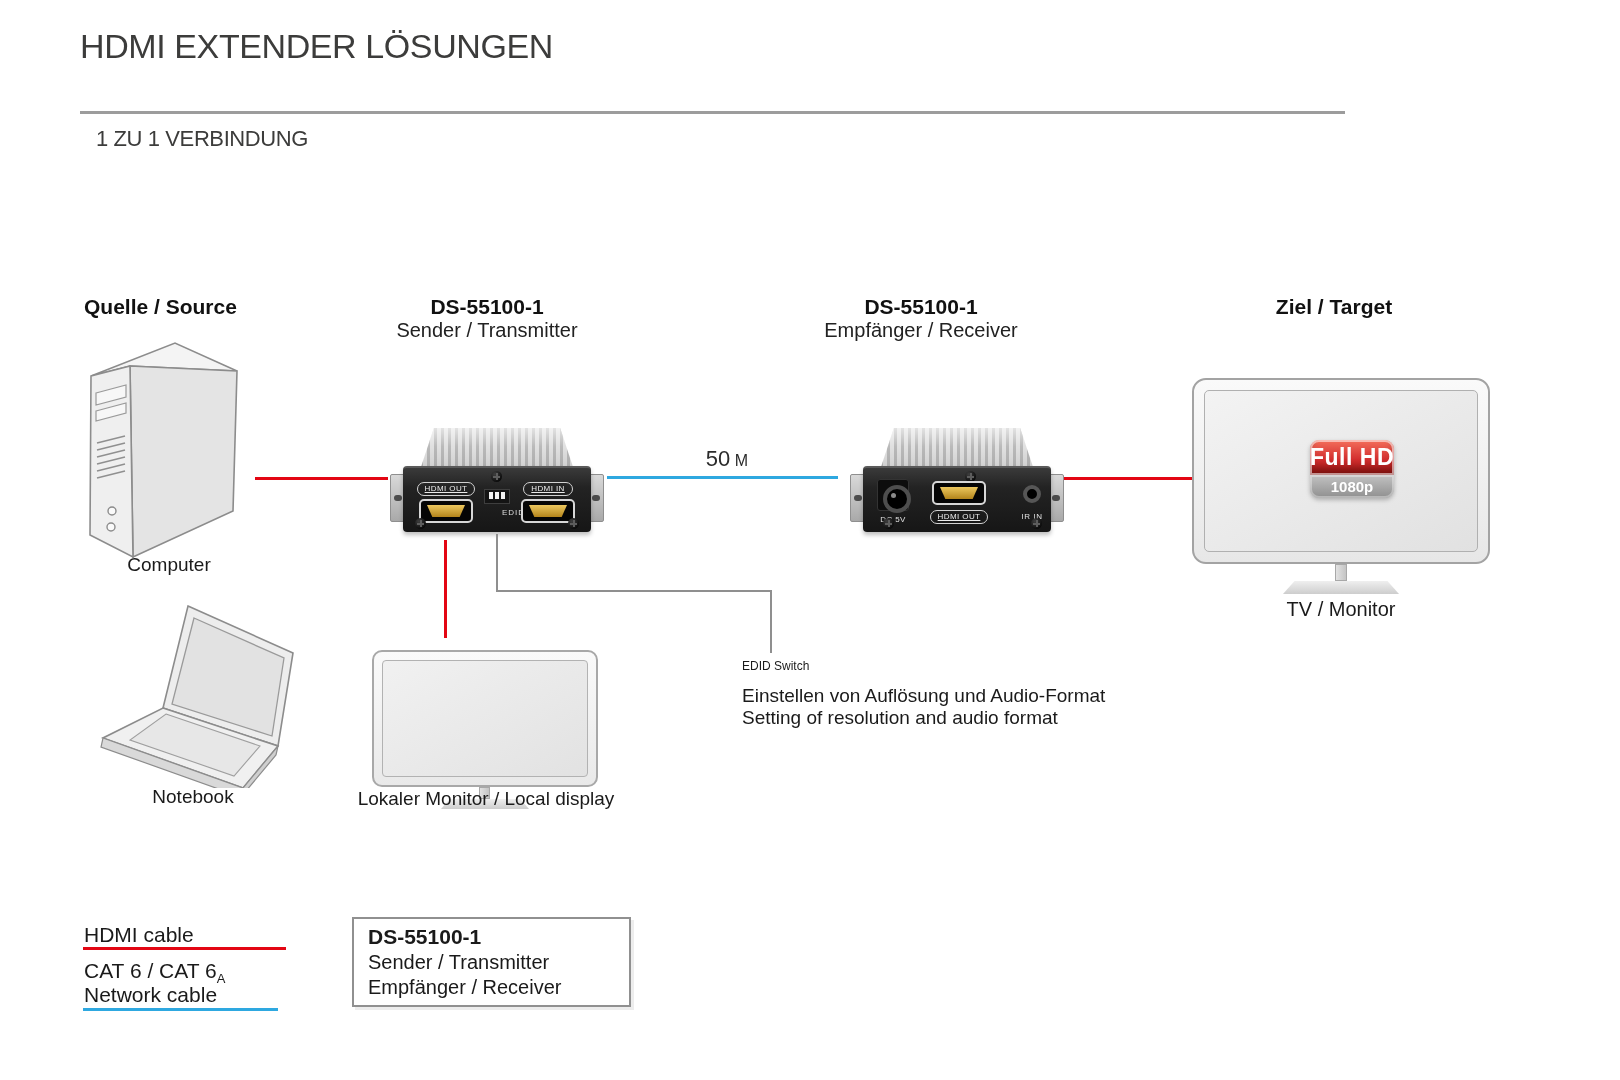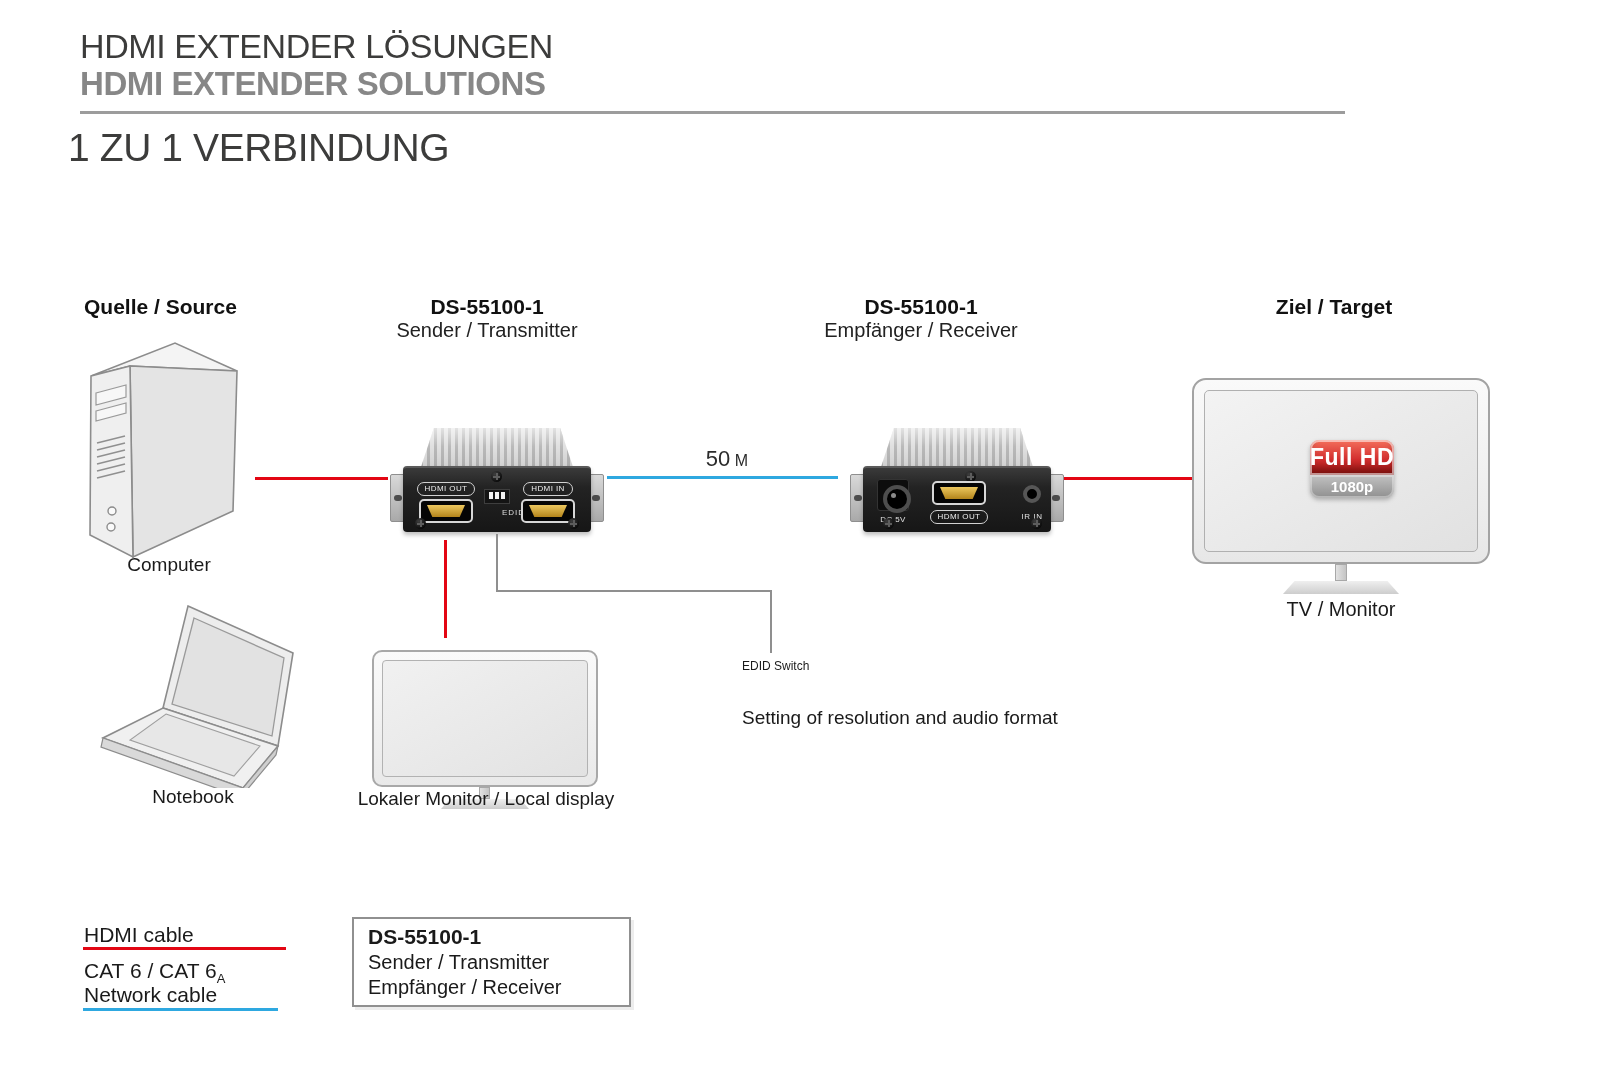--- a/index.html
+++ b/index.html
@@ -9,21 +9,21 @@
     background:#fff; font-family:"Liberation Sans", sans-serif; color:#1a1a1a;
   }
   .abs { position:absolute; }
 
   
   .title-de   { left:80px; top:27px;  font-size:34px; letter-spacing:-0.4px; color:var(--title-dark); }
   .title-en   { left:80px; top:65px;  font-size:33px; font-weight:700; letter-spacing:-0.4px; color:var(--title-gray); }
   .divider    { left:80px; top:111px; width:1265px; height:3px; background:var(--divider-gray); }
   .hdmi-badge { left:1345px; top:112px; width:188px; height:47px; background:var(--badge-gray);
                 color:#fff; font-size:30px; font-weight:700; text-align:center; line-height:47px; letter-spacing:0.5px; }
-  .sub-de     { left:68px; top:126px; font-size:39px; letter-spacing:-0.4px; color:var(--title-dark); }
+  .sub-de     { left:96px; top:126px; font-size:22px; letter-spacing:-0.4px; color:var(--title-dark); }
   .sub-en     { left:80px; top:166px; font-size:32px; font-weight:700; letter-spacing:-0.4px; color:var(--title-gray); }
 
   
   .colhead  { font-size:21px; font-weight:700; color:#111; }
   .colsub   { font-size:20px; color:#222; }
   .src-label    { left:84px;  top:295px; }
   .tx-model     { left:377px; top:295px; width:220px; text-align:center; }
   .tx-role      { left:377px; top:319px; width:220px; text-align:center; }
   .rx-model     { left:811px; top:295px; width:220px; text-align:center; }
   .rx-role      { left:811px; top:319px; width:220px; text-align:center; }
@@ -58,21 +58,21 @@
                repeating-linear-gradient(90deg,#b9b9b9 0 3px,#e0e0e0 3px 7px); }
   .dev-panel { position:absolute; left:13px; top:40px; width:188px; height:66px;
                background:linear-gradient(180deg,#3a3a3a 0%,#232323 30%,#161616 100%);
                border-radius:4px; border-top:2px solid #5a5a5a; box-shadow:0 3px 4px rgba(0,0,0,.25); }
   .screw { position:absolute; width:11px; height:11px; border-radius:50%;
            background:radial-gradient(circle at 35% 30%, #3f3f3f, #0a0a0a 75%); }
   .screw::before { content:""; position:absolute; left:2px; right:2px; top:4.5px; height:2px; background:#5d5d5d; }
   .screw::after  { content:""; position:absolute; top:2px; bottom:2px; left:4.5px; width:2px; background:#5d5d5d; }
   .port { position:absolute; width:70px; text-align:center; }
   .port-pill { display:inline-block; border:1px solid #d2d2d2; border-radius:9px; color:#ececec;
-               font-size:8px; line-height:12px; padding:0 7px; letter-spacing:.4px; white-space:nowrap; }
+               font-size:8px; line-height:12px; padding:0 7px; letter-spacing:.4px; white-space:nowrap;text-decoration:underline; }
   .hdmi-conn { margin:3px auto 0; width:54px; height:24px; background:#050505;
                border:2px solid #d6d6d6; border-radius:5px; position:relative; }
   .hdmi-gold { position:absolute; left:6px; right:6px; top:4px; height:12px;
                background:linear-gradient(180deg,#ecc75e,#b3841b);
                clip-path:polygon(0 0,100% 0,86% 100%,14% 100%); }
   .dip { position:absolute; left:81px; top:21px; width:26px; height:15px; background:#141414;
          border:1px solid #3e3e3e; display:flex; justify-content:center; gap:2px; padding-top:2px; }
   .dip span { width:4px; height:7px; background:#f2f2f2; display:block; }
   .dip-label { position:absolute; left:66px; top:40px; width:56px; text-align:right;
                font-size:8px; letter-spacing:1px; color:#dcdcdc; }
@@ -143,21 +143,20 @@
   .ib-role2 { left:368px; top:976px; font-size:20px; }
 
   svg .ln { stroke:#8f8f8f; stroke-width:1.6; fill:none; }
 </style>
 </head>
 <body>
 
 <div class="canvas">
 
   <div class="abs title-de">HDMI EXTENDER LÖSUNGEN</div>
-  <div class="abs title-en">HDMI EXTENDER SOLUTIONS</div>
   <div class="abs divider"></div>
   <div class="abs sub-de">1 ZU 1 VERBINDUNG</div>
 
   <div class="abs colhead src-label">Quelle / Source</div>
   <div class="abs colhead tx-model">DS-55100-1</div>
   <div class="abs colsub tx-role">Sender / Transmitter</div>
   <div class="abs colhead rx-model">DS-55100-1</div>
   <div class="abs colsub rx-role">Empfänger / Receiver</div>
   <div class="abs colhead target-label">Ziel / Target</div>
 
@@ -244,20 +243,21 @@
       <div class="ir-label">IR IN</div>
       <div class="screw" style="left:20px;top:50px;"></div>
       <div class="screw" style="left:168px;top:50px;"></div>
     </div>
   </div>
 
   <div class="abs edid-v1"></div>
   <div class="abs edid-h"></div>
   <div class="abs edid-v2"></div>
   <div class="abs edid-title">EDID Switch</div>
+  <div class="abs edid-de">Einstellen von Auflösung und Audio-Format</div>
   <div class="abs edid-en">Setting of resolution and audio format</div>
 
   <div class="abs tv-frame">
     <div class="tv-screen"></div>
     <div class="fullhd">
       <div class="fullhd-top">Full HD</div>
       <div class="fullhd-bot">1080p</div>
     </div>
   </div>
   <div class="abs stand-neck tv-neck"></div>

